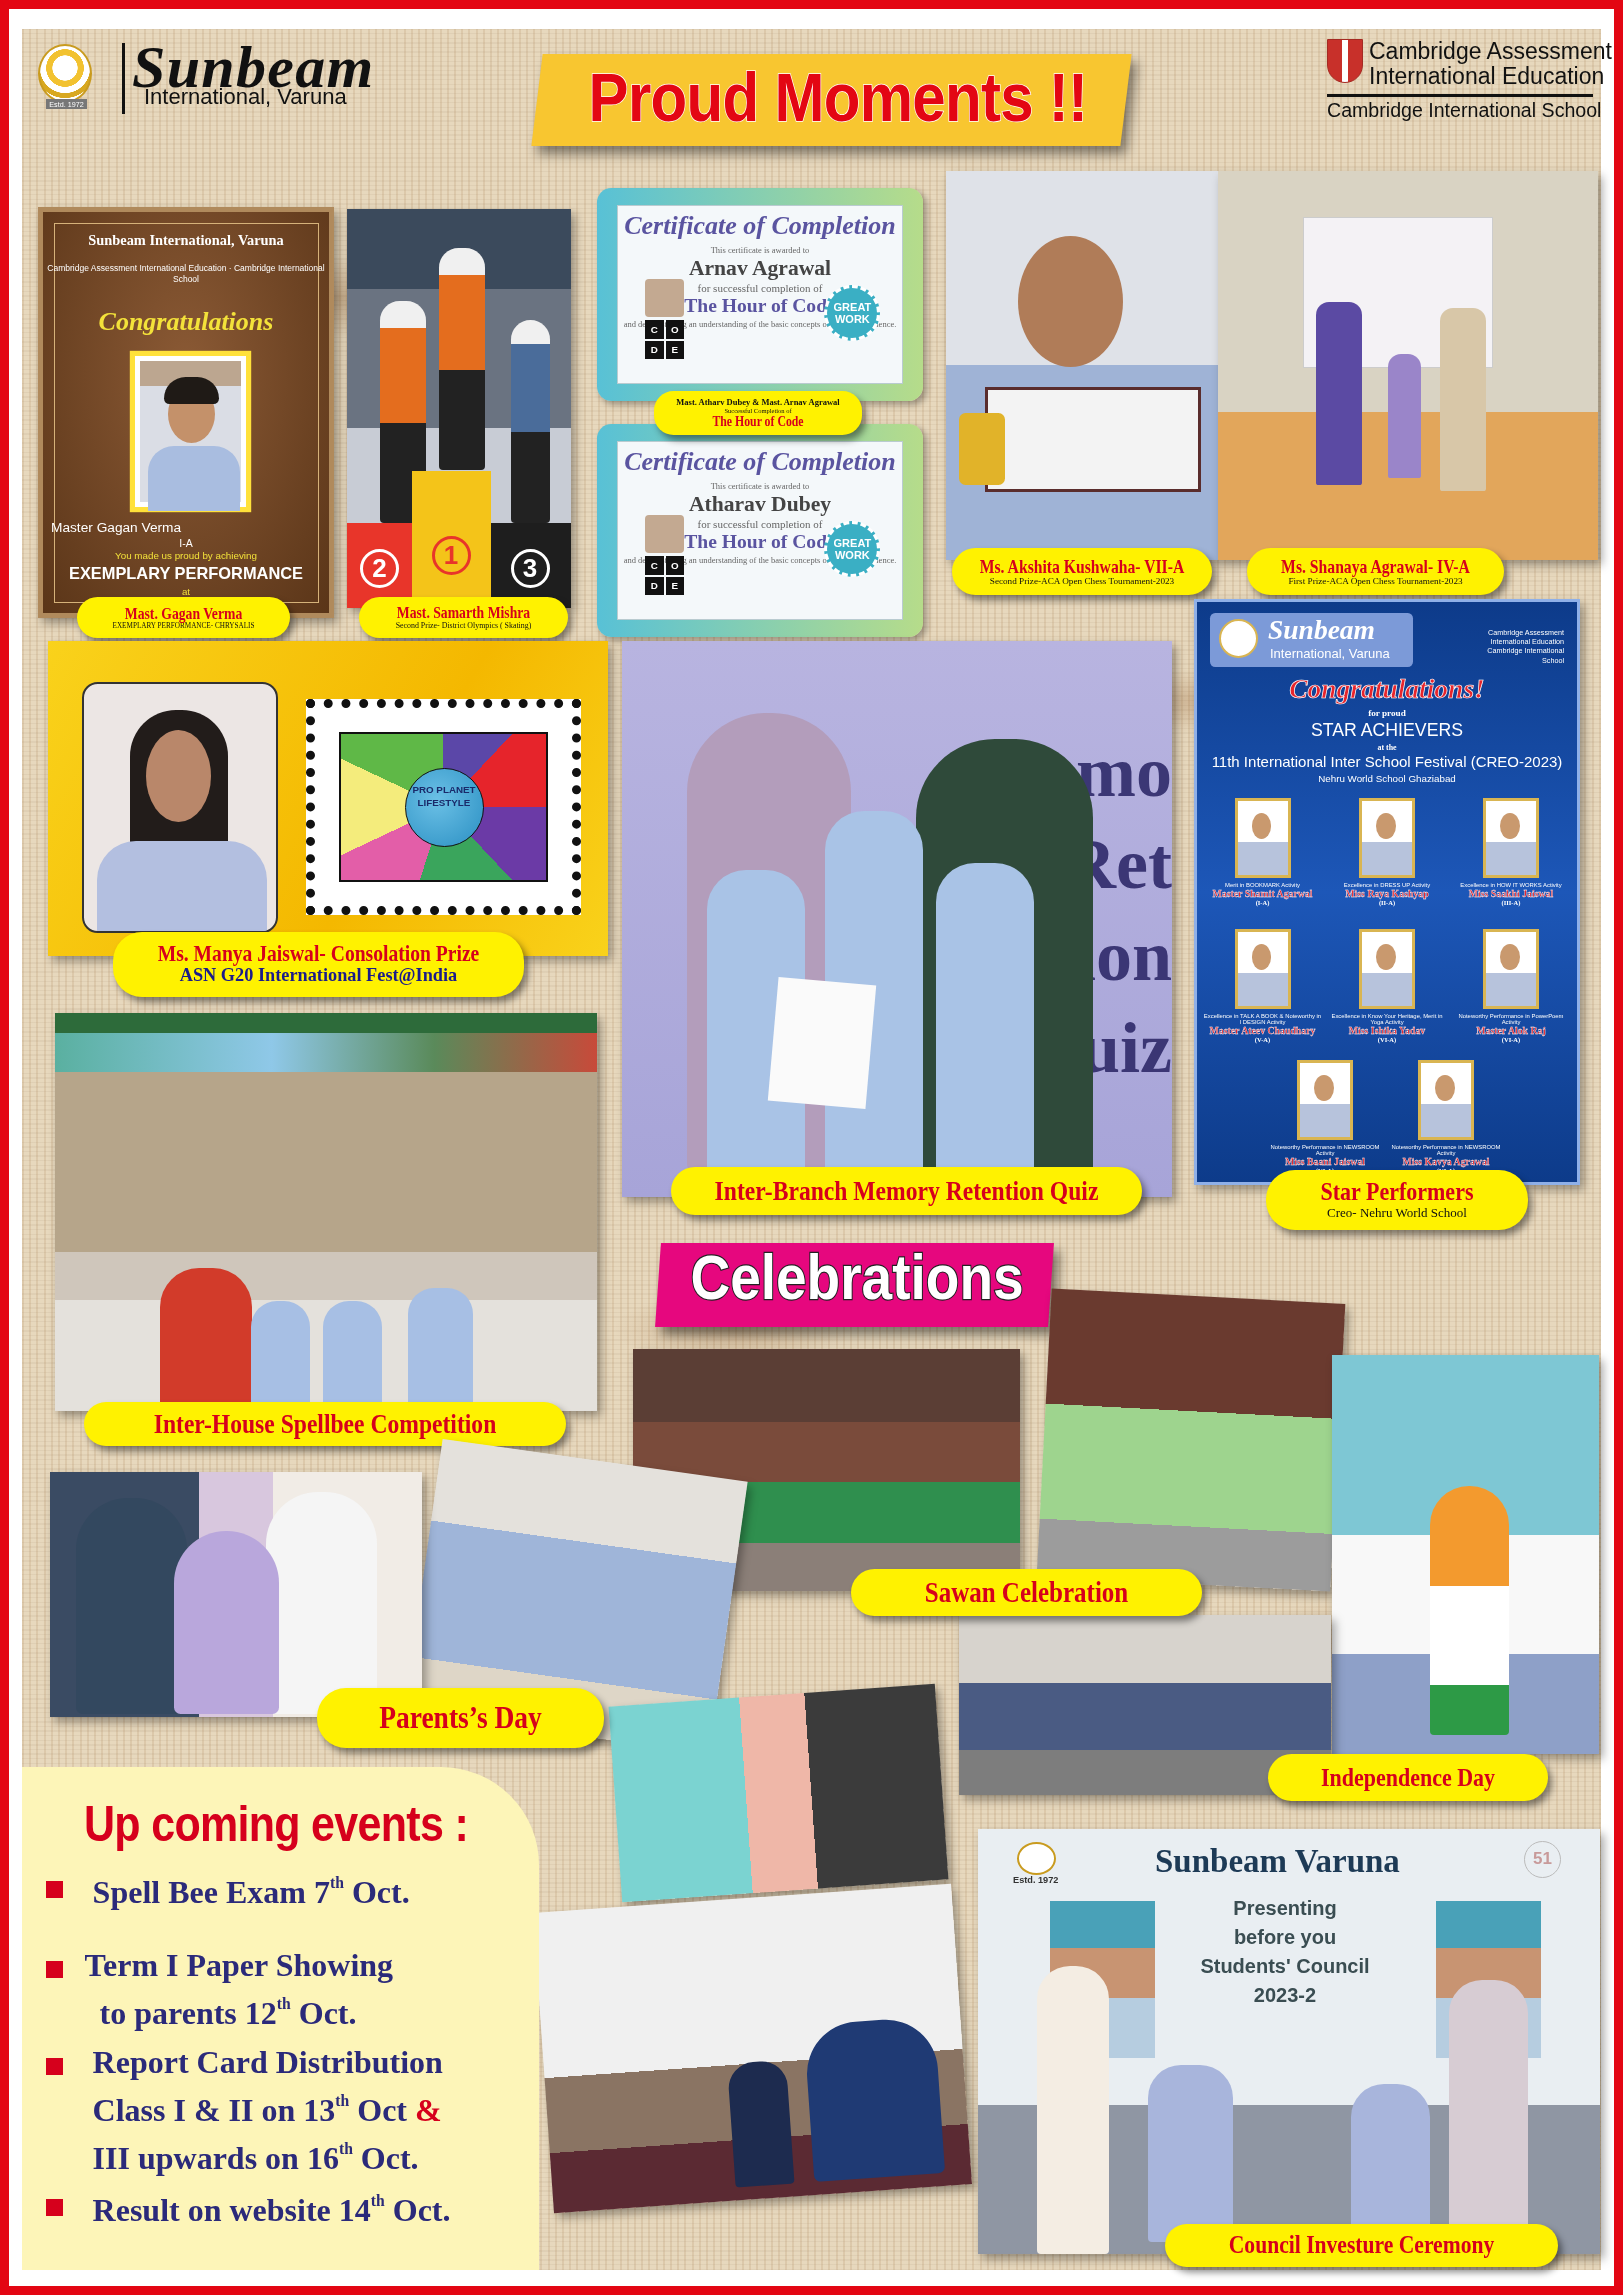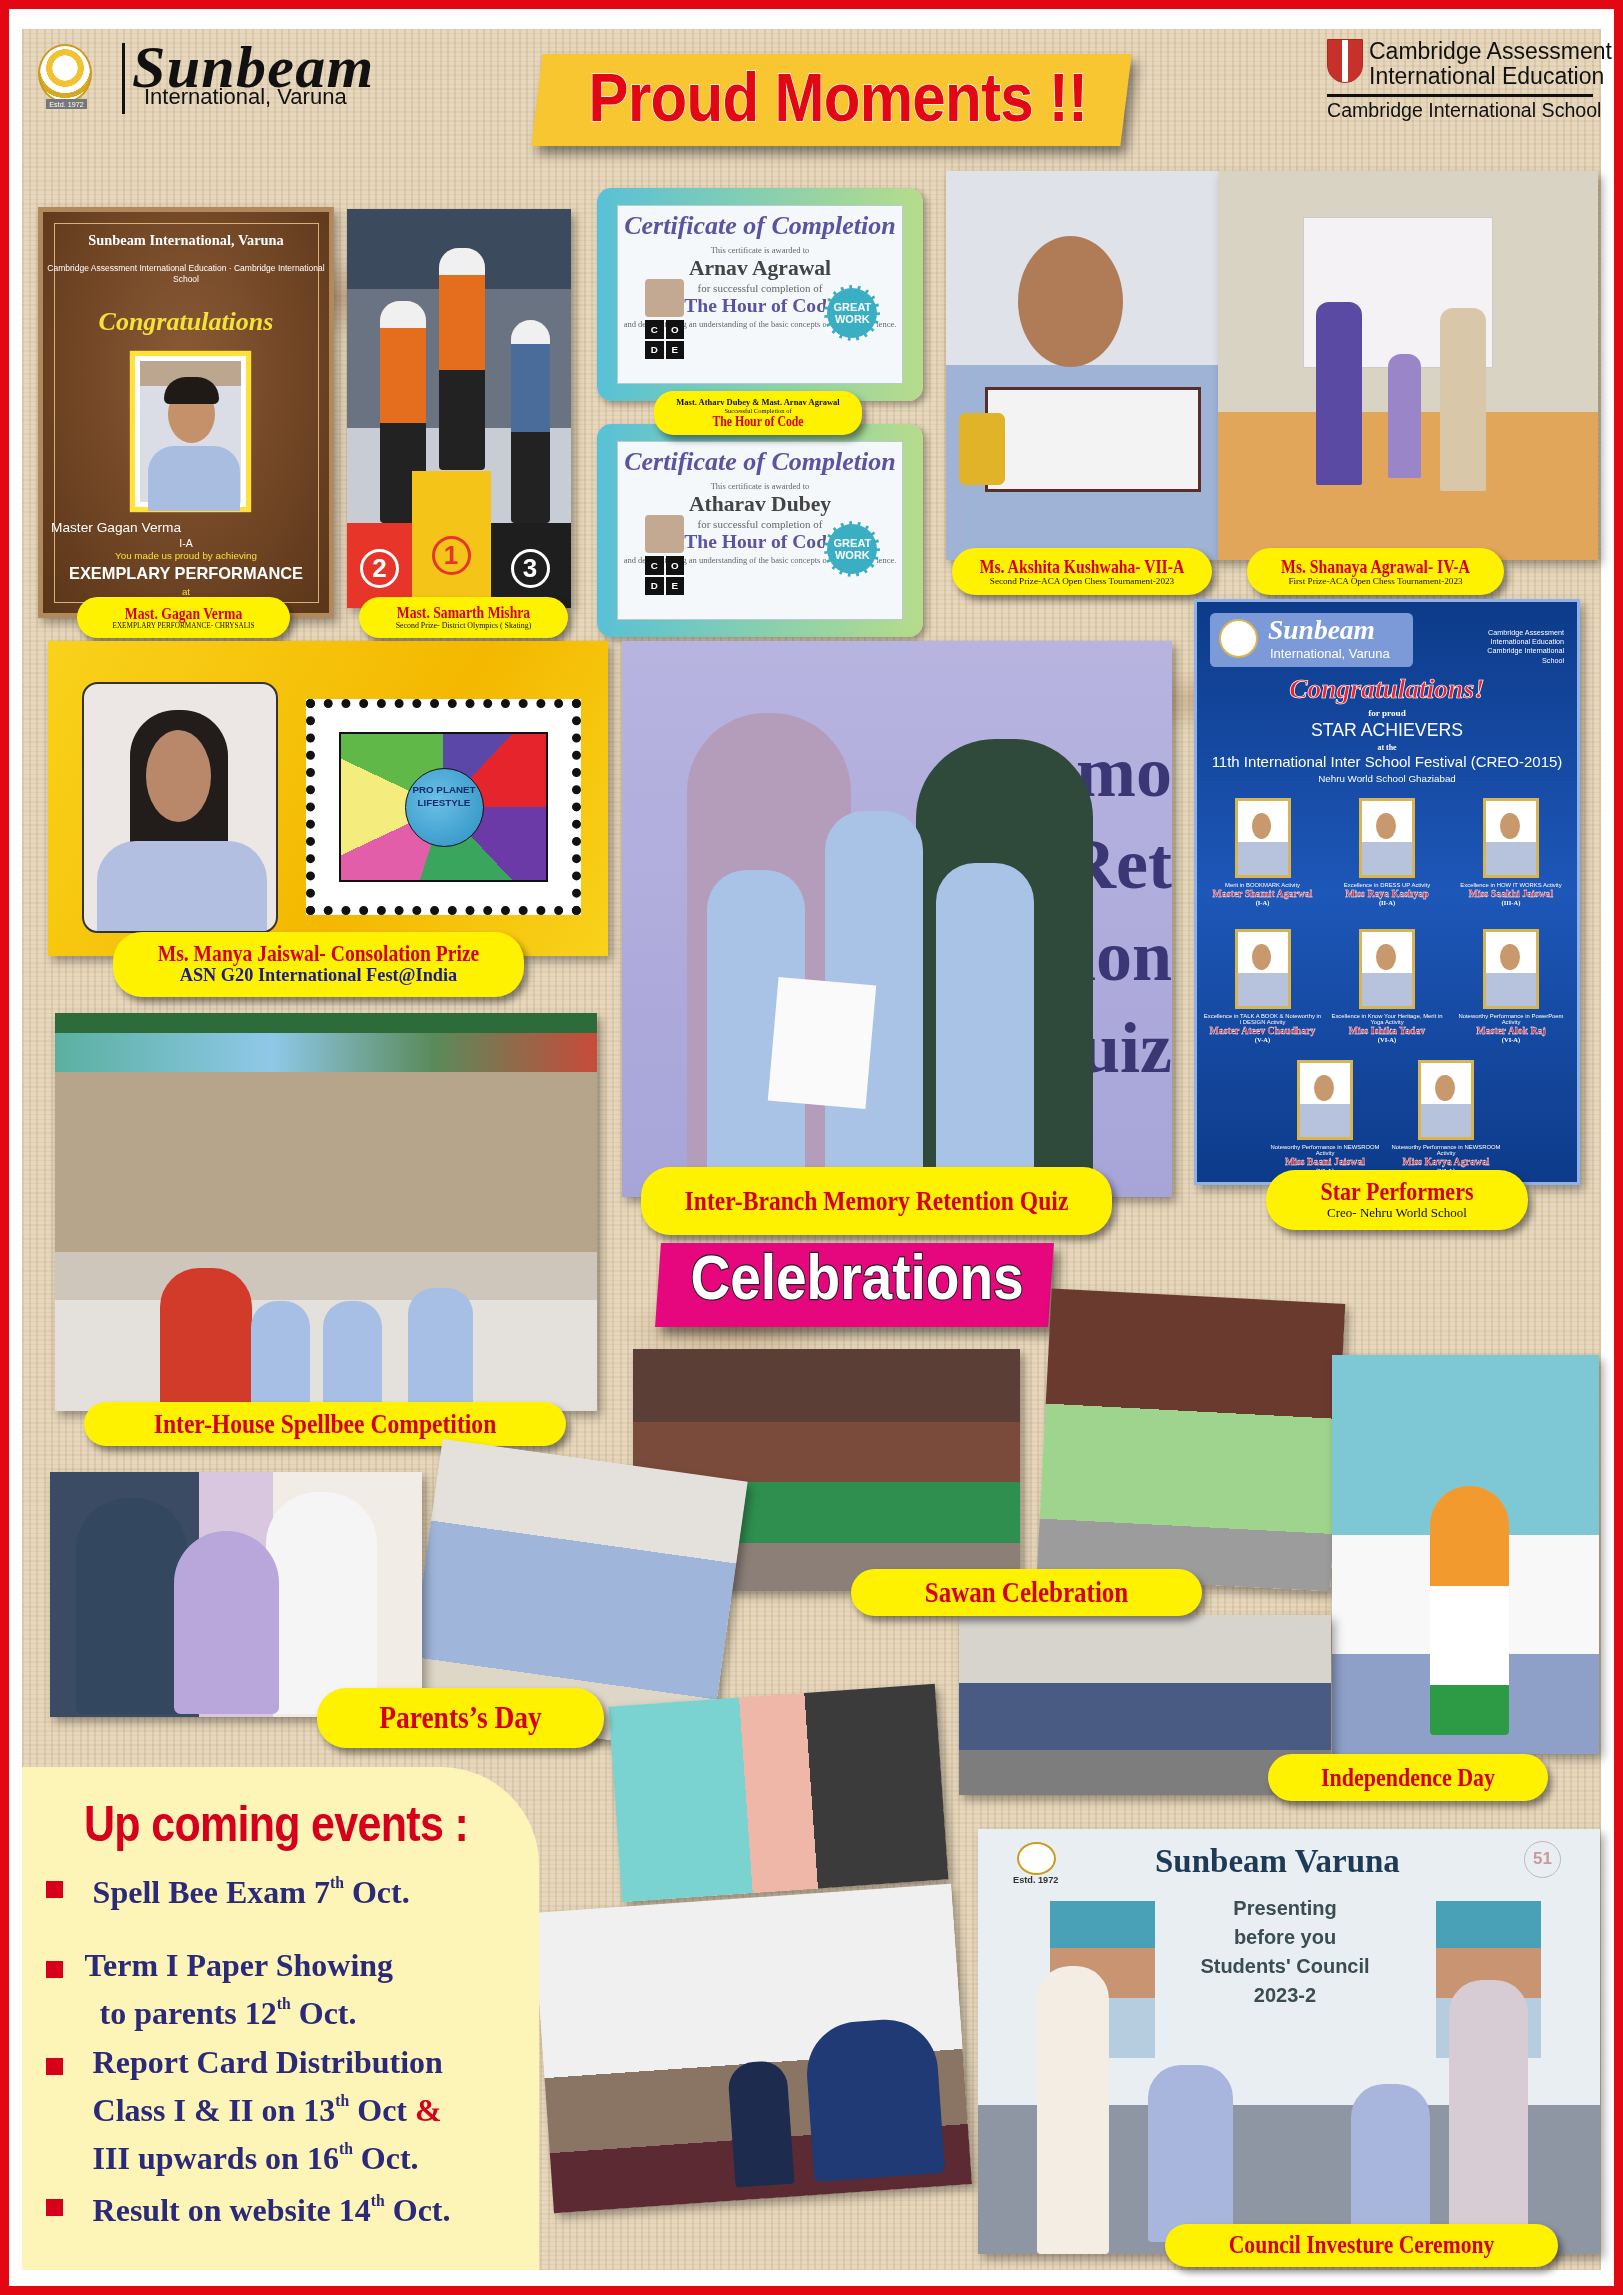--- a/index.html
+++ b/index.html
@@ -276,36 +276,36 @@
 
 <div class="photo memq">
   <div class="memq-word" style="width:196px;white-space:normal;word-break:break-all;opacity:.9">Memory Retention Quiz</div>
   <div class="abs" style="left:65px;top:72px;width:164px;height:458px;border-radius:79px 79px 6.5px 6.5px;background:#b39dbb"></div>
   <div class="abs" style="left:294px;top:98px;width:177px;height:445px;border-radius:79px 79px 6.5px 6.5px;background:#2f4a3a"></div>
   <div class="abs" style="left:85px;top:229px;width:98px;height:314px;border-radius:39px 39px 2.6px 2.6px;background:#a9c3e6"></div>
   <div class="abs" style="left:203px;top:170px;width:98px;height:373px;border-radius:39px 39px 2.6px 2.6px;background:#a9c3e6"></div>
   <div class="abs" style="left:314px;top:222px;width:98px;height:321px;border-radius:39px 39px 2.6px 2.6px;background:#a9c3e6"></div>
   <div class="abs" style="left:151px;top:340px;width:98px;height:124px;background:#fafafa;transform:rotate(5deg)"></div>
 </div>
-<div class="pill" style="left:641px;top:1167px;width:471px;height:68px">
+<div class="pill" style="left:671px;top:1167px;width:471px;height:48px">
   <div class="pt" style="font-size:23.6px">Inter-Branch Memory Retention Quiz</div>
 </div>
 
 <div class="photo star">
   <div class="st-head">
     <div class="abs" style="left:9.2px;top:6.5px;width:39px;height:39px;border-radius:50%;background:#fff;border:2px solid #d9b552"></div>
     <div class="st-school">Sunbeam</div>
     <div class="st-sub">International, Varuna</div>
   </div>
   <div class="st-cam" style="width:98px">Cambridge Assessment International Education Cambridge International School</div>
   <div class="st-congrats">Congratulations!</div>
   <div class="st-forbeing">for proud</div>
   <div class="st-star">STAR ACHIEVERS</div>
   <div class="st-atthe">at the</div>
-  <div class="st-fest">11th International Inter School Festival (CREO-2015)</div>
+  <div class="st-fest">11th International Inter School Festival (CREO-2023)</div>
   <div class="st-venue">Nehru World School Ghaziabad</div>
 
   <div class="st-card" style="left:6.5px;top:196px">
       <div class="st-ph"></div>
       <div class="st-act">Merit in BOOKMARK Activity</div>
       <div class="st-nm">Master Shamit Agarwal</div>
       <div class="st-cl">(I-A)</div>
     </div>
   <div class="st-card" style="left:131px;top:196px">
       <div class="st-ph"></div>

